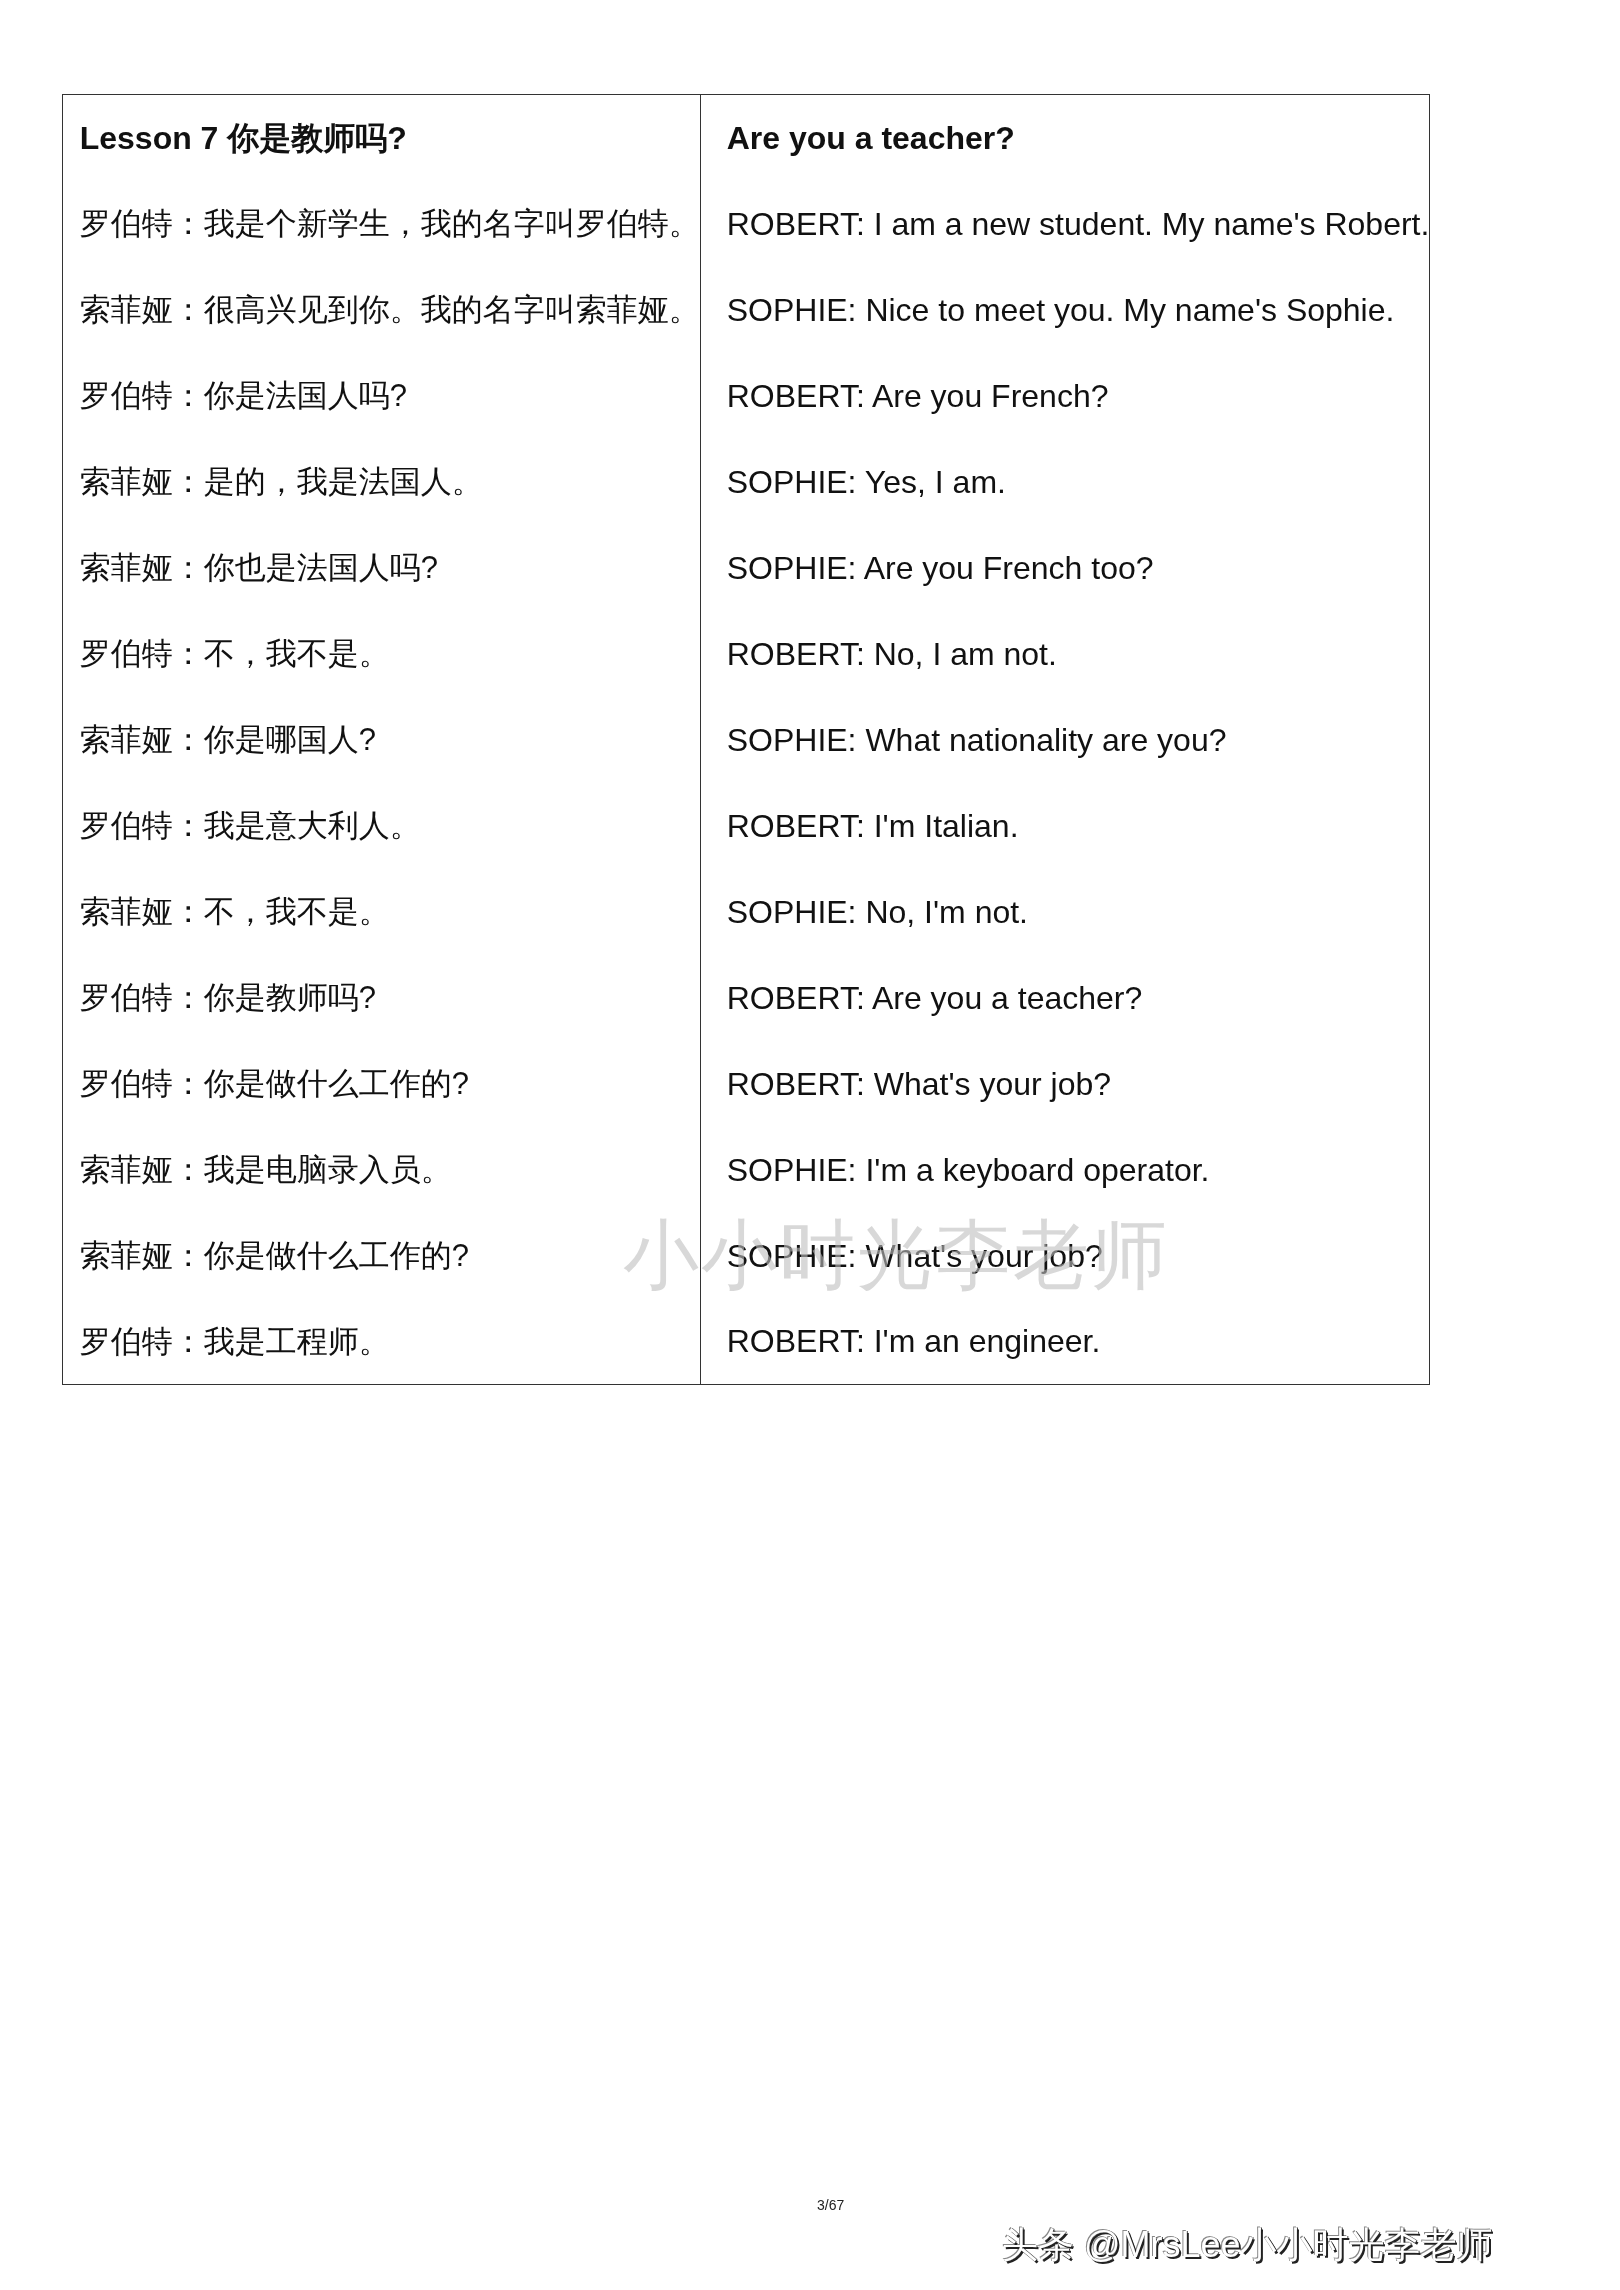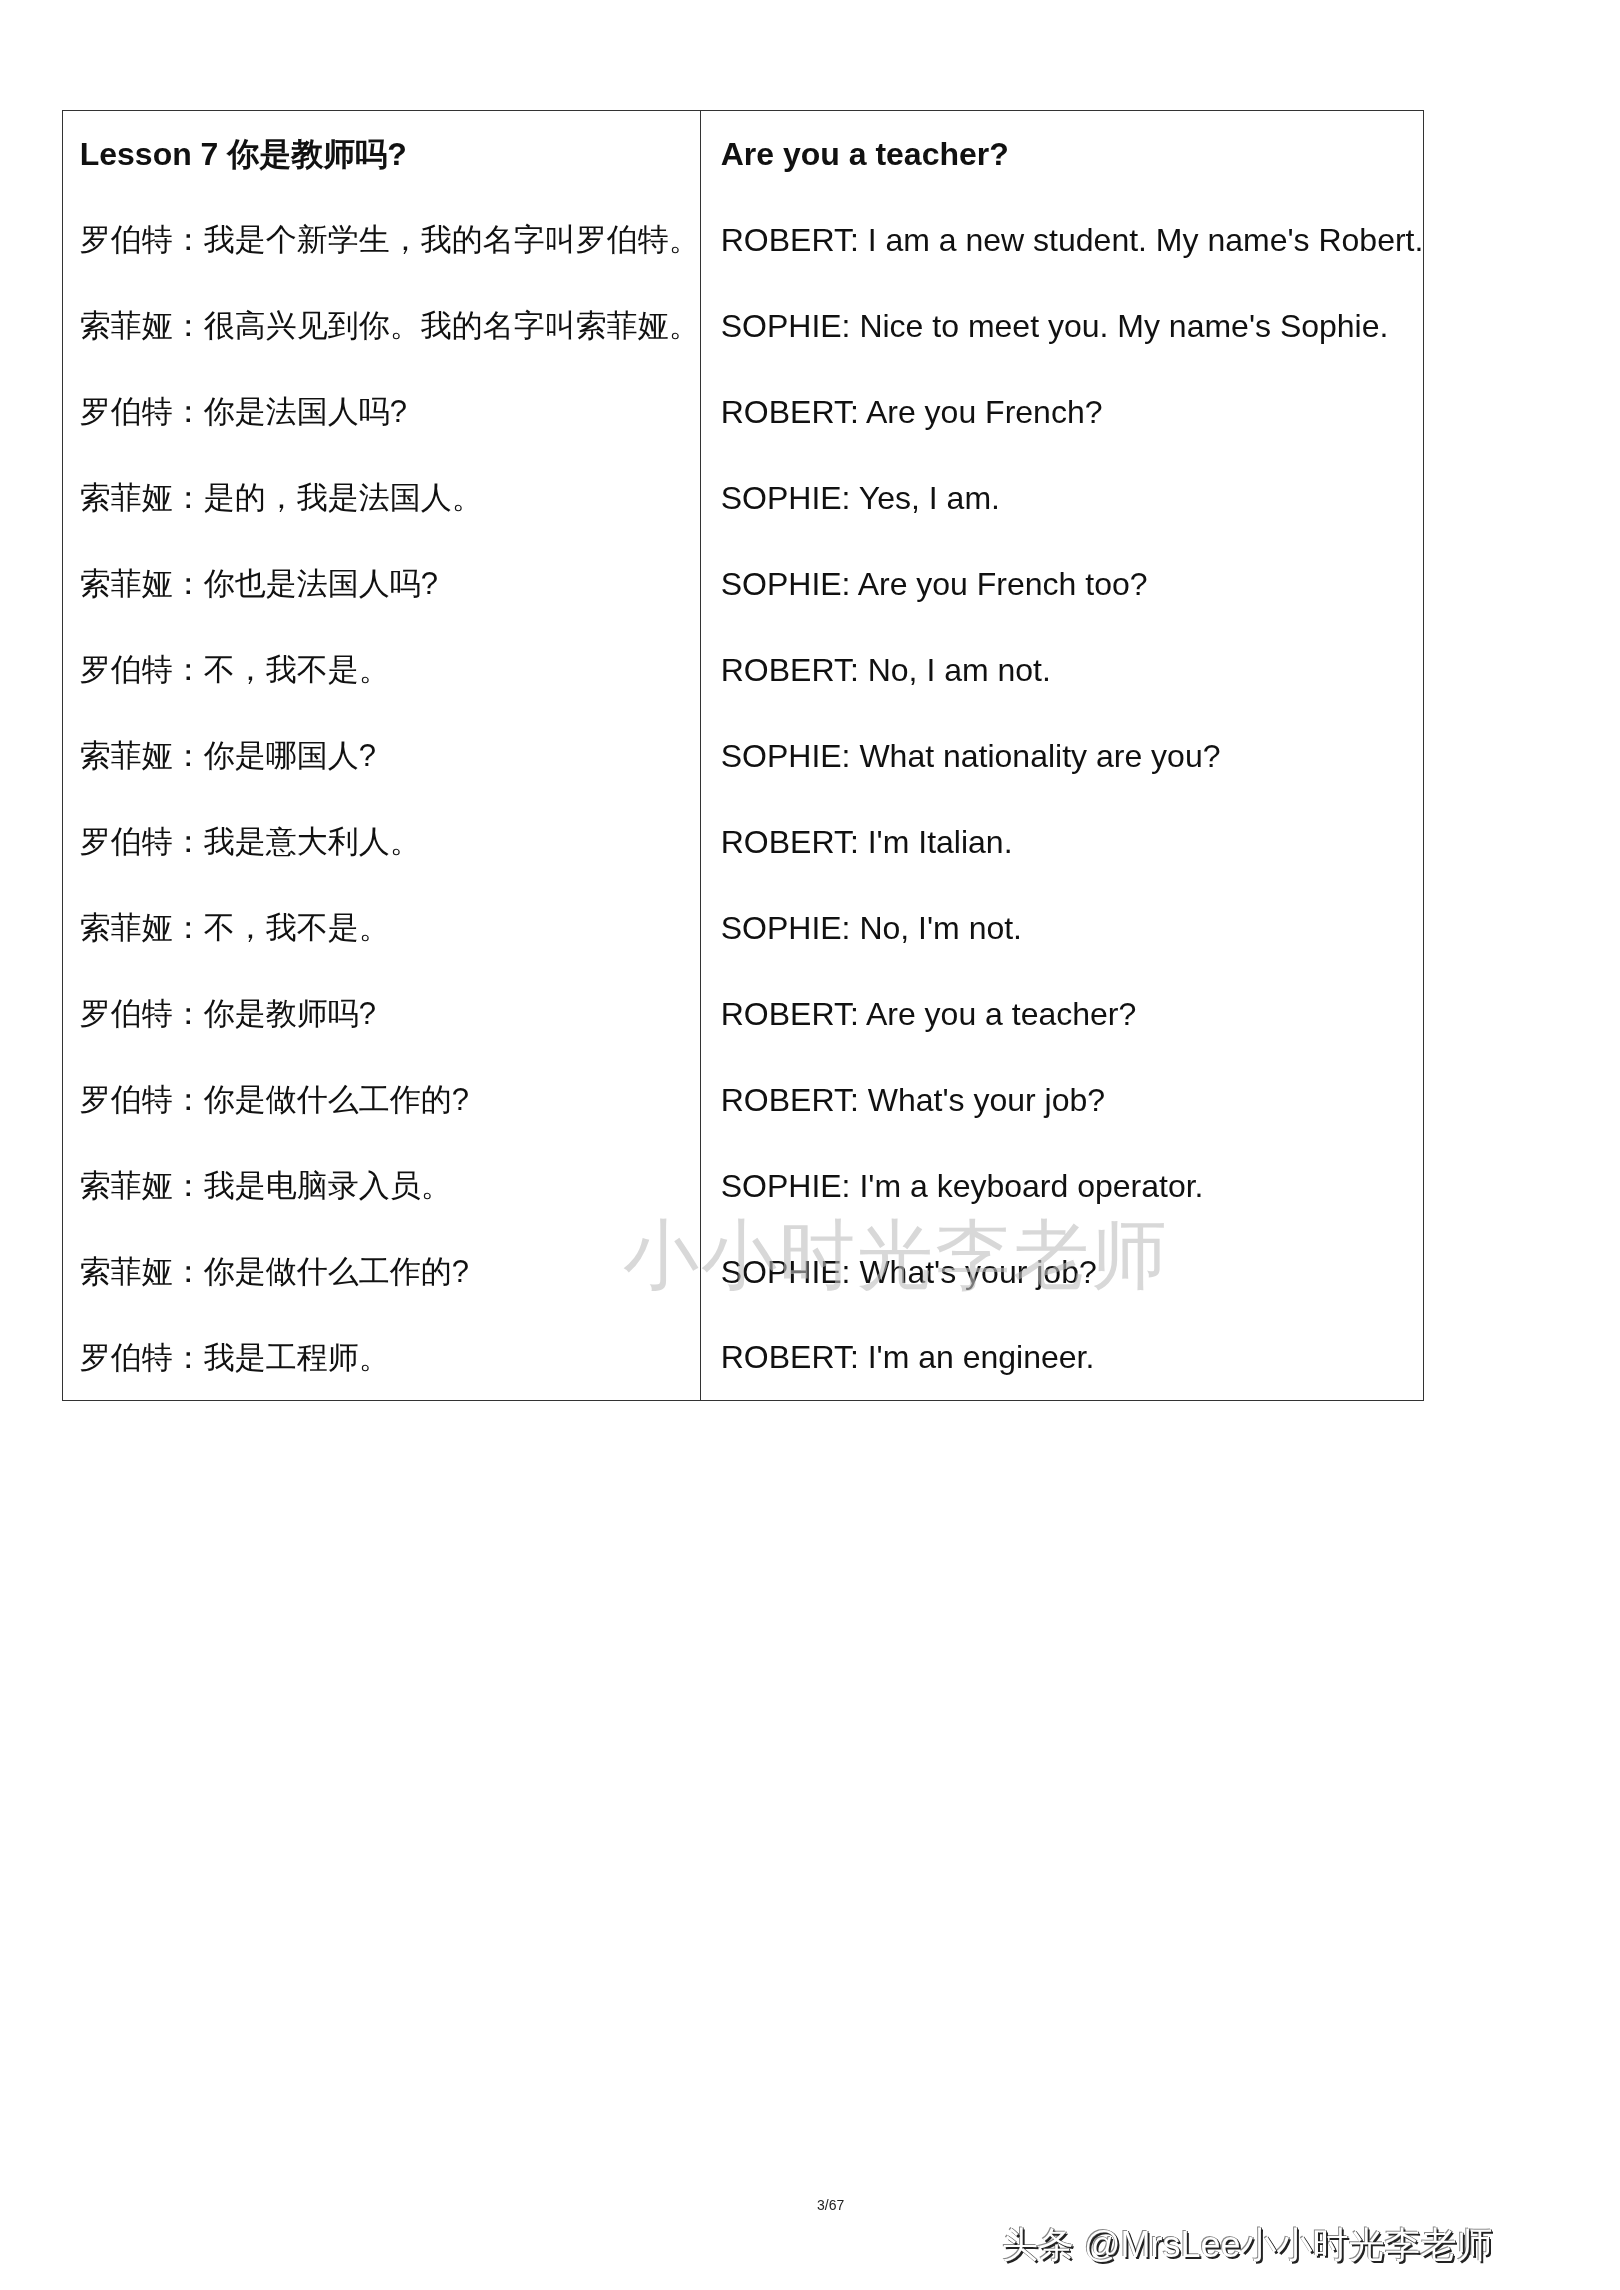--- a/index.html
+++ b/index.html
@@ -1,31 +1,31 @@
 <!DOCTYPE html>
 <html><head>
 <meta charset="utf-8">
 <style>
   html, body { margin: 0; padding: 0; background: #ffffff; }
   body { width: 1620px; height: 2291px; position: relative; overflow: hidden;
          font-family: "Liberation Sans", "DejaVu Sans", sans-serif; color: #111; }
   .page { position: absolute; left: 0; top: 0; width: 1620px; height: 2291px; background: #fff; }
 
   table.lesson {
-    position: absolute; left: 62px; top: 110px;
+    position: absolute; left: 62px; top: 94px;
     width: 1282px; border-collapse: collapse;
     border: 1.5px solid #333;
   }
   table.lesson td {
     height: 86px; padding: 0 0 0 15.7px; vertical-align: middle;
     font-size: 31px; line-height: 1; white-space: nowrap;
     box-sizing: border-box;
   }
   table.lesson td.zh { width: 676px; border-right: 1.5px solid #333; padding-left: 16.7px; }
-  table.lesson td.en { width: 810px; padding-left: 20px; font-size: 32px; }
+  table.lesson td.en { width: 810px; padding-left: 26px; font-size: 32px; }
   table.lesson tr.header td { font-weight: bold; font-size: 32px; }
 
   .watermark-center {
     position: absolute; left: 623px; top: 1217px;
     font-size: 76px; line-height: 1; color: rgba(190,190,190,0.6);
     letter-spacing: 2px; font-family: "DejaVu Sans", sans-serif; font-weight: 200;
     pointer-events: none; white-space: nowrap; text-align: right;
   }
   .page-number {
     position: absolute; left: 796px; top: 2197px;

